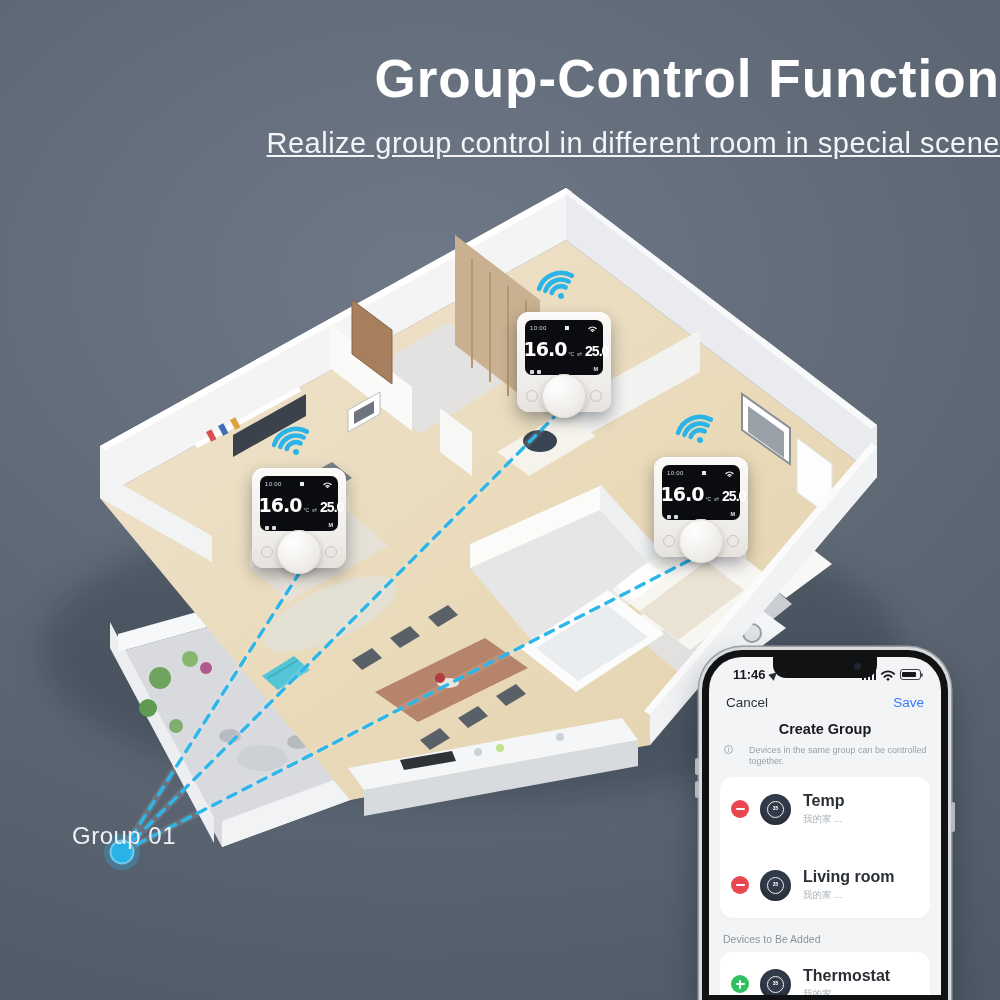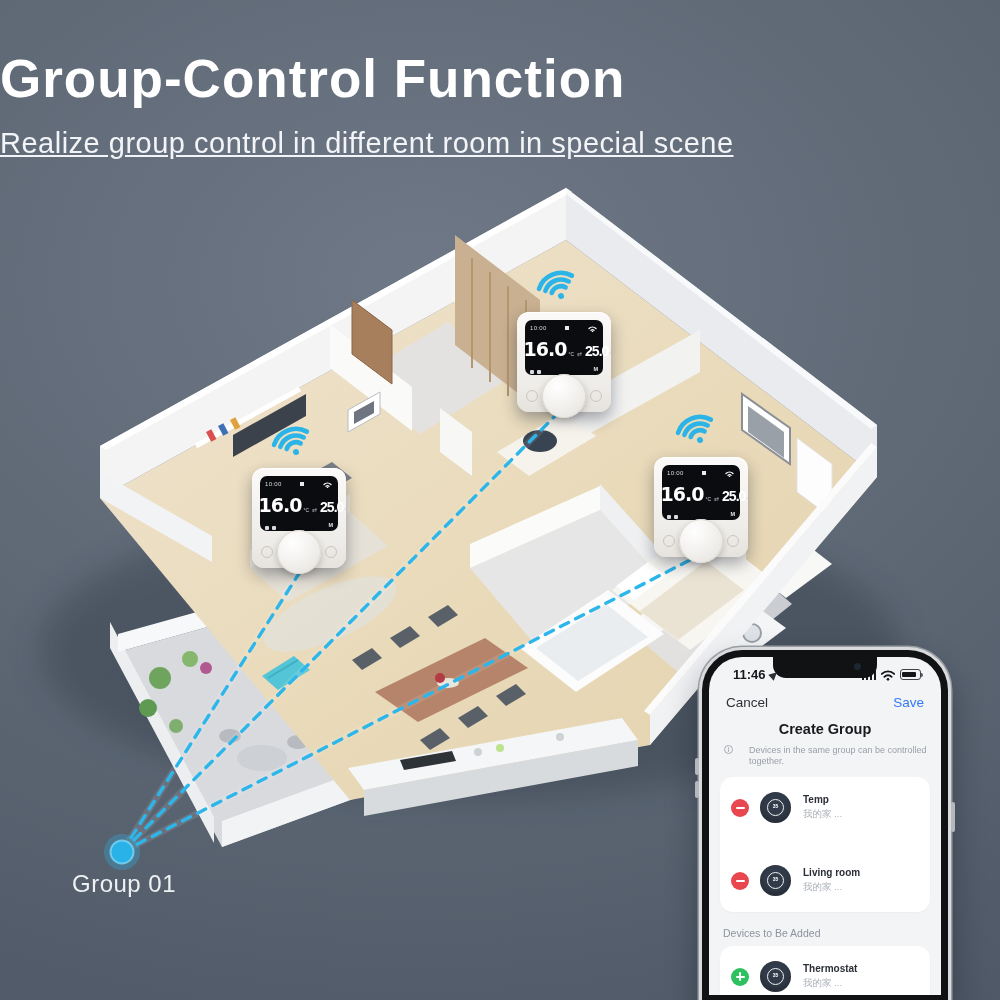--- a/index.html
+++ b/index.html
@@ -2,21 +2,21 @@
 <html><head>
 <meta charset="utf-8">
 <style>
   * { margin:0; padding:0; box-sizing:border-box; }
   html,body { width:1000px; height:1000px; }
   body { font-family:"Liberation Sans","DejaVu Sans",sans-serif; overflow:hidden; }
   #canvas { position:relative; width:1000px; height:1000px; overflow:hidden;
     background: radial-gradient(130% 95% at 42% 28%, #6e7886 0%, #5d6774 48%, #4a5462 100%); }
 
   
-  .hero { position:absolute; top:48px; left:0; width:1000px; text-align:left; color:#fff; z-index:4; }
+  .hero { position:absolute; top:48px; left:0; width:1000px; text-align:right; color:#fff; z-index:4; }
   .hero h1 { font-size:53px; font-weight:800; letter-spacing:1px; }
   .hero p  { margin-top:18px; font-size:29px; font-weight:400; color:#f2f4f7; letter-spacing:.5px;text-decoration:underline; }
 
   
   svg.scene { position:absolute; inset:0; z-index:1; }
 
   
   .thermo { position:absolute; width:94px; height:100px; z-index:2;
     background:linear-gradient(180deg,#fbfaf8 0%,#efedea 70%,#e6e3de 100%);
     border-radius:12px; box-shadow:0 7px 16px rgba(22,30,44,.38), inset 0 1px 0 #fff; }
@@ -39,21 +39,21 @@
   .t-dial { position:absolute; left:50%; top:62px; transform:translateX(-50%);
     width:44px; height:44px; border-radius:50%;
     background:radial-gradient(circle at 35% 28%, #ffffff 0%, #f1efec 55%, #e2dfda 100%);
     box-shadow:0 3px 7px rgba(0,0,0,.20), inset 0 0 0 1px #ddd9d2; }
   .t-btn { position:absolute; top:78px; width:12px; height:12px; border-radius:50%;
     border:1.6px solid #c9c5bd; }
   .t-btn-l { left:9px; } .t-btn-r { right:9px; }
   .lcd-wifi { display:block; }
 
   
-  .group-label { position:absolute; left:72px; top:870px; z-index:2;
+  .group-label { position:absolute; left:72px; top:822px; z-index:2;
     color:#eef1f4; font-size:24px; letter-spacing:.5px; }
 
   
   .phone { position:absolute; left:702px; top:650px; width:246px; height:352px; z-index:3;
     background:#101214; border-radius:40px 40px 0 0; padding:7px;
     box-shadow:0 0 0 3px #d9dadc, 0 0 0 4.5px #989da3, 0 16px 34px rgba(10,16,26,.45); }
   .p-sidebtn { position:absolute; background:#b5b9be; border-radius:2px; }
   .p-sb-l1 { left:-7px; top:108px; width:4px; height:17px; }
   .p-sb-l2 { left:-7px; top:131px; width:4px; height:17px; }
   .p-sb-r  { right:-7px; top:152px; width:4px; height:30px; }
@@ -92,21 +92,21 @@
   .p-add { background:#2fc15f; }
   .p-circle-btn .h { position:absolute; left:4.5px; top:8px; width:9px; height:2px; background:#fff; border-radius:1px; }
   .p-circle-btn .v { position:absolute; left:8px; top:4.5px; width:2px; height:9px; background:#fff; border-radius:1px; }
   .p-avatar { flex:0 0 auto; width:31px; height:31px; border-radius:50%; background:#323b49;
     margin-left:11px; position:relative; box-shadow:inset 0 -4px 6px rgba(0,0,0,.25); }
   .p-avatar i { position:absolute; left:7px; top:7px; width:17px; height:17px; border-radius:50%;
     border:1.5px solid #f0f2f4; }
   .p-avatar em { position:absolute; left:0; right:0; top:11px; text-align:center; font-style:normal;
     font-size:5px; color:#fff; font-weight:700; }
   .p-texts { margin-left:12px; display:flex; flex-direction:column; gap:3px; }
-  .p-name { font-size:10px; font-weight:700; color:#2a2e35; }
+  .p-name { font-size:16px; font-weight:700; color:#2a2e35; }
   .p-sub { font-size:9.5px; color:#aab0b8; }
   .p-section { margin:15px 14px 0; font-size:10.5px; color:#8d939d; }
   .p-card2 { margin-top:7px; height:120px; }
 </style>
 </head>
 <body>
 
 <div id="canvas">
 
   <div class="hero">

